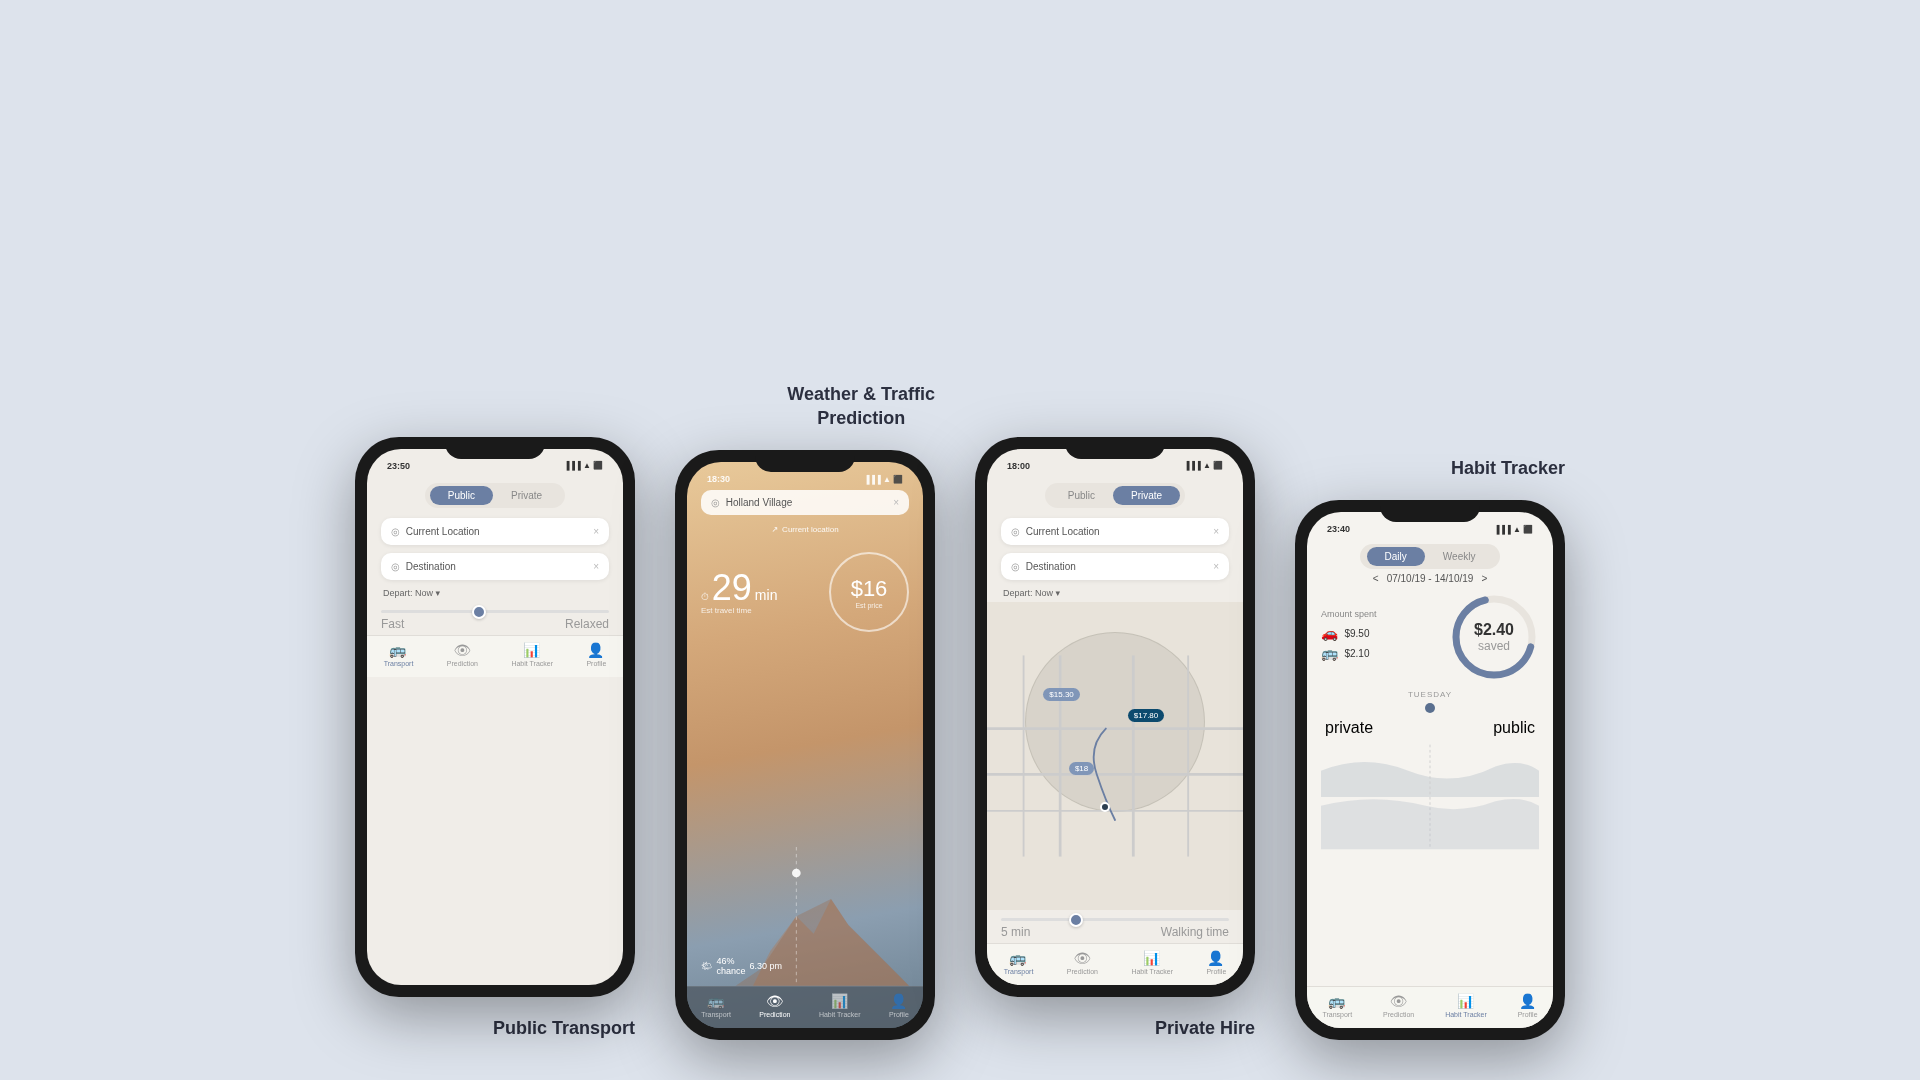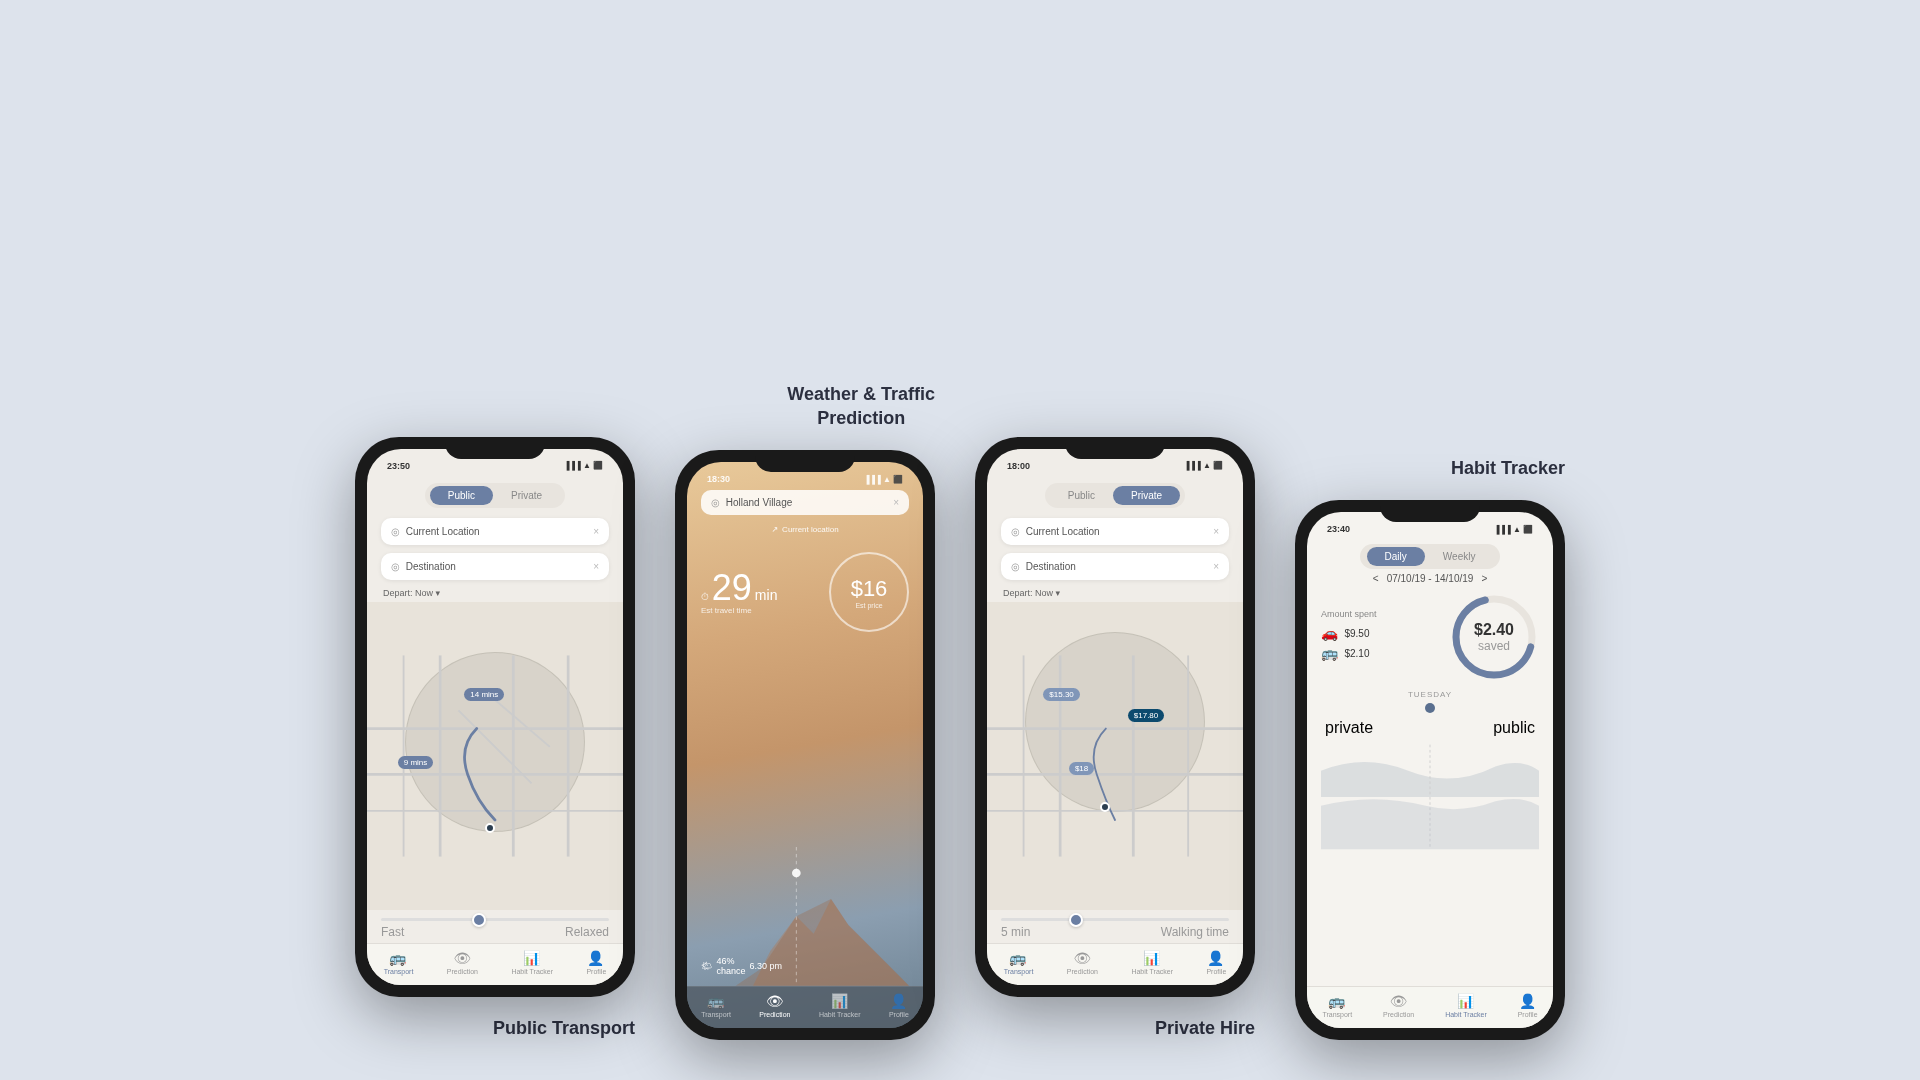--- a/index.html
+++ b/index.html
@@ -418,45 +418,20 @@
         <div class="search-box">
           <span class="pin-icon">◎</span>
           <span class="label">Destination</span>
           <span class="x-icon">×</span>
         </div>
 
         <div class="depart-row">
           <span>Depart: Now ▾</span>
         </div>
 
-        <div class="map-area">
-          <div class="map-bg">
-
-            <div class="map-circle" style="width:180px;height:180px;top:50px;left:50%;transform:translateX(-50%)"></div>
-            <svg viewBox="0 0 280 220" xmlns="http://www.w3.org/2000/svg">
-
-              <line x1="0" y1="80" x2="280" y2="80" stroke="#ccc" stroke-width="3"></line>
-              <line x1="0" y1="130" x2="280" y2="130" stroke="#ccc" stroke-width="3"></line>
-              <line x1="80" y1="0" x2="80" y2="220" stroke="#ccc" stroke-width="3"></line>
-              <line x1="160" y1="0" x2="160" y2="220" stroke="#ccc" stroke-width="3"></line>
-              <line x1="220" y1="0" x2="220" y2="220" stroke="#ccc" stroke-width="3"></line>
-              <line x1="0" y1="170" x2="280" y2="170" stroke="#ccc" stroke-width="2"></line>
-              <line x1="40" y1="0" x2="40" y2="220" stroke="#ccc" stroke-width="2"></line>
-              <line x1="130" y1="40" x2="200" y2="100" stroke="#ccc" stroke-width="2"></line>
-              <line x1="100" y1="60" x2="180" y2="140" stroke="#ccc" stroke-width="2"></line>
-
-              <path d="M140,180 Q120,160 110,130 Q100,100 120,80" stroke="#6b7fa3" stroke-width="3" fill="none" stroke-linecap="round"></path>
-            </svg>
-
-            <div class="map-badge" style="top:28%;left:38%">14 mins</div>
-            <div class="map-badge" style="top:50%;left:12%">9 mins</div>
-
-            <div class="map-dot" style="top:72%;left:46%"></div>
-          </div>
-        </div>
 
         <div class="speed-slider-row">
           <div class="slider-track">
             <div class="slider-thumb"></div>
           </div>
           <div class="slider-labels">
             <span>Fast</span>
             <span>Relaxed</span>
           </div>
         </div>

